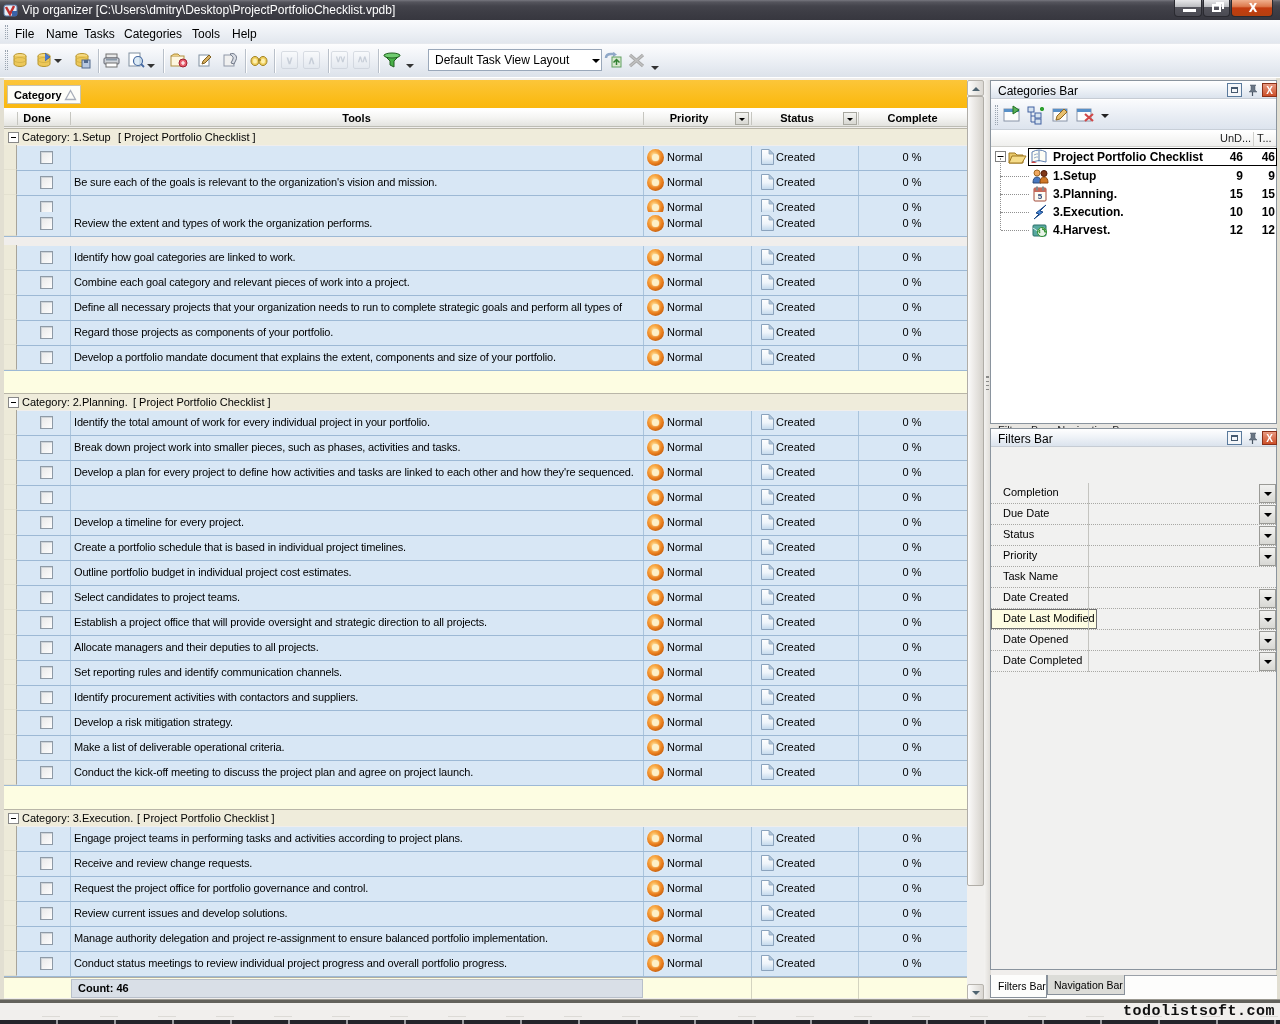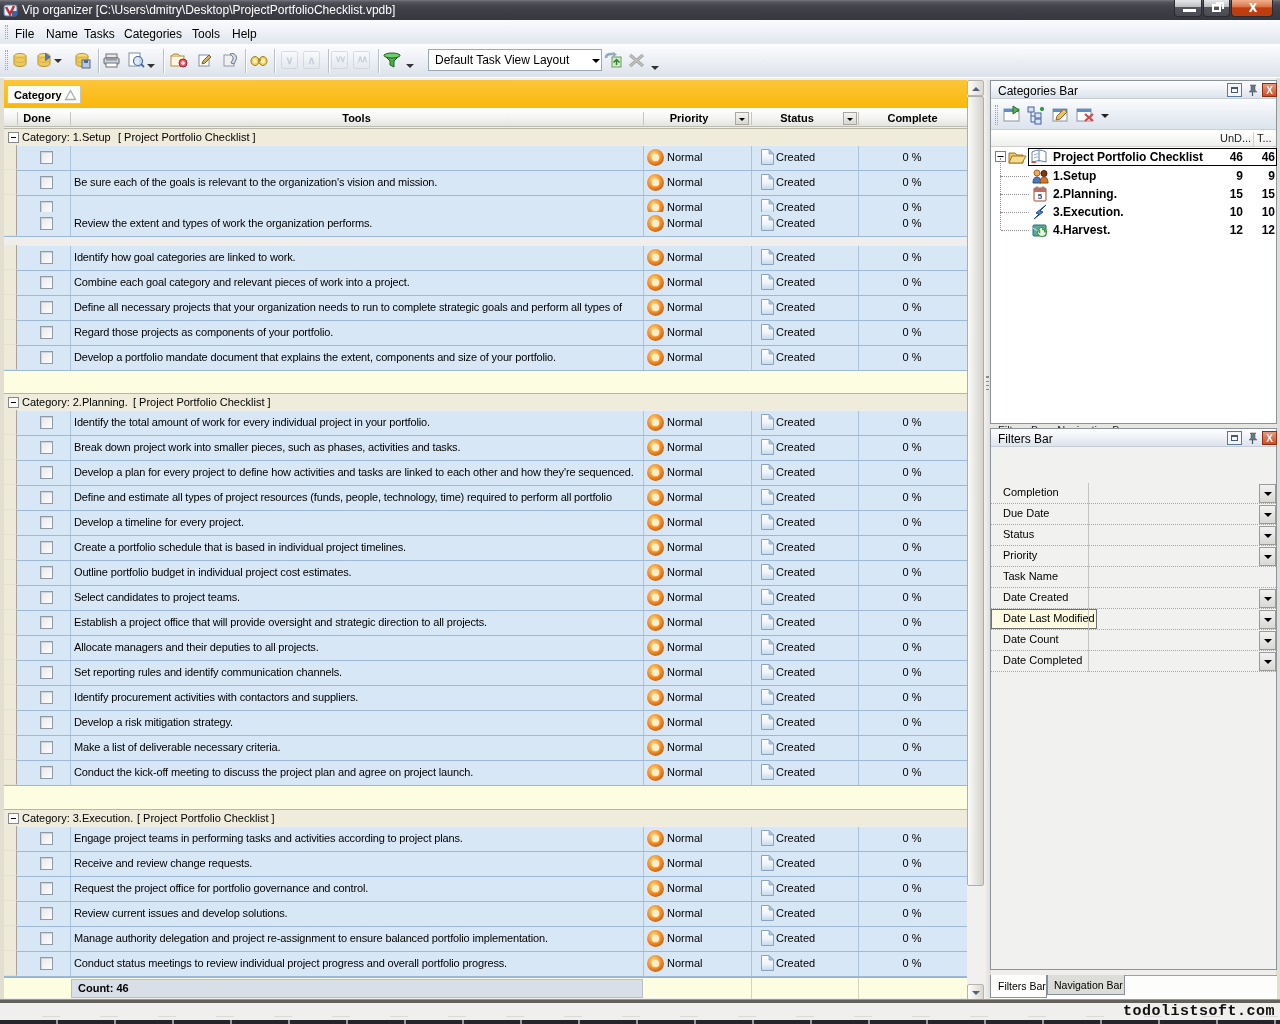--- a/index.html
+++ b/index.html
@@ -506,21 +506,20 @@
     <div class="stxt">Created</div>
     <div class="ctxt">0 %</div>
   </div>
 <div class="abs drow" style="top:486px">
     <div class="indent"></div>
     <div class="vsep" style="left:66px"></div>
     <div class="vsep" style="left:639px"></div>
     <div class="vsep" style="left:747px"></div>
     <div class="vsep" style="left:854px"></div>
     <div class="cb"></div>
-    <div class="tname">Define and estimate all types of project resources (funds, people, technology, time) required to perform all portfolio</div>
     <div class="sphere">
       <i></i>
     </div>
     <div class="ptxt">Normal</div>
     <svg class="pagei" viewBox="0 0 15 18">
       <path d="M1.5 1.5 h7.5 l4.5 4.5 v10.5 h-12z" fill="url(#pg)" stroke="#8ba3bd" stroke-width="1"></path>
       <path d="M9 1.5 v4.5 h4.5z" fill="#aec6dc" stroke="#8ba3bd" stroke-width="0.8"></path>
     </svg>
     <div class="stxt">Created</div>
     <div class="ctxt">0 %</div>
@@ -696,21 +695,21 @@
     <div class="stxt">Created</div>
     <div class="ctxt">0 %</div>
   </div>
 <div class="abs drow" style="top:736px">
     <div class="indent"></div>
     <div class="vsep" style="left:66px"></div>
     <div class="vsep" style="left:639px"></div>
     <div class="vsep" style="left:747px"></div>
     <div class="vsep" style="left:854px"></div>
     <div class="cb"></div>
-    <div class="tname">Make a list of deliverable necessary criteria.</div>
+    <div class="tname">Make a list of deliverable operational criteria.</div>
     <div class="sphere">
       <i></i>
     </div>
     <div class="ptxt">Normal</div>
     <svg class="pagei" viewBox="0 0 15 18">
       <path d="M1.5 1.5 h7.5 l4.5 4.5 v10.5 h-12z" fill="url(#pg)" stroke="#8ba3bd" stroke-width="1"></path>
       <path d="M9 1.5 v4.5 h4.5z" fill="#aec6dc" stroke="#8ba3bd" stroke-width="0.8"></path>
     </svg>
     <div class="stxt">Created</div>
     <div class="ctxt">0 %</div>
@@ -954,21 +953,21 @@
 <div class="treerow" style="top:104px">
       <i style="position:absolute;left:9px;top:-9px;width:1px;height:18px;border-left:1px dotted #909090"></i>
       <i style="position:absolute;left:10px;top:9px;width:28px;height:1px;border-top:1px dotted #909090"></i>
       <svg style="position:absolute;left:41px;top:1px" width="16" height="16">
         <rect x="2" y="2" width="12" height="13" rx="1" fill="#fdfdf5" stroke="#a04838"></rect>
         <rect x="2" y="2" width="12" height="4" fill="#c86858"></rect>
         <rect x="4" y="0.5" width="2" height="4" fill="#888"></rect>
         <rect x="10" y="0.5" width="2" height="4" fill="#888"></rect>
         <text x="8" y="13" font-size="8" text-anchor="middle" fill="#304878" font-weight="bold">5</text>
       </svg>
-      <span style="position:absolute;left:62px;top:2px">2.Planning.</span>
+      <span style="position:absolute;left:62px;top:2px">3.Planning.</span>
       <div class="tnum" style="left:208px;width:44px">15</div>
       <div class="tnum" style="left:254px;width:30px">15</div>
     </div>
 <div class="treerow" style="top:122px">
       <i style="position:absolute;left:9px;top:-9px;width:1px;height:18px;border-left:1px dotted #909090"></i>
       <i style="position:absolute;left:10px;top:9px;width:28px;height:1px;border-top:1px dotted #909090"></i>
       <svg style="position:absolute;left:41px;top:1px" width="16" height="16">
         <path d="M14 1 L4 9 l3 1 -5 5 9 -7 -3 -1z" fill="#4888d8" stroke="#1a4888"></path>
       </svg>
       <span style="position:absolute;left:62px;top:2px">3.Execution.</span>
@@ -1048,21 +1047,21 @@
       </div>
     </div>
 <div class="frow" style="top:159px">
       <span>Date Created</span>
       <i style="position:absolute;left:97px;top:0;width:1px;height:21px;background:#c4c4c0"></i>
       <div class="fdd">
         <div class="darr"></div>
       </div>
     </div>
 <div class="frow" style="top:201px">
-      <span>Date Count</span>
+      <span>Date Opened</span>
       <i style="position:absolute;left:97px;top:0;width:1px;height:21px;background:#c4c4c0"></i>
       <div class="fdd">
         <div class="darr"></div>
       </div>
     </div>
 <div class="frow" style="top:222px">
       <span>Date Completed</span>
       <i style="position:absolute;left:97px;top:0;width:1px;height:21px;background:#c4c4c0"></i>
       <div class="fdd">
         <div class="darr"></div>

